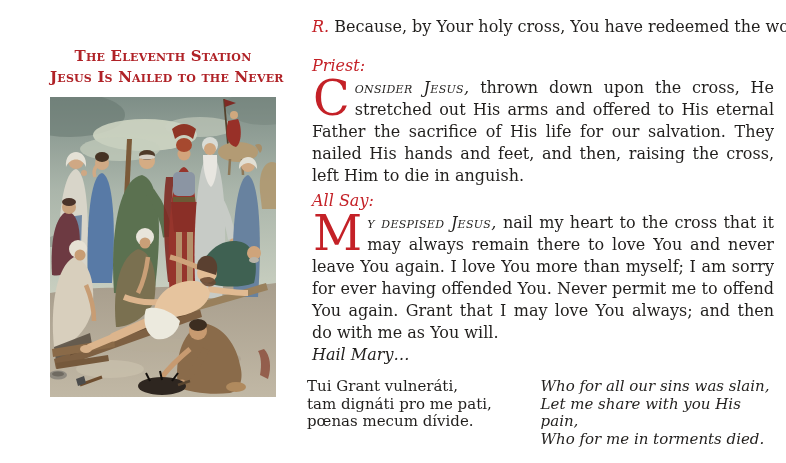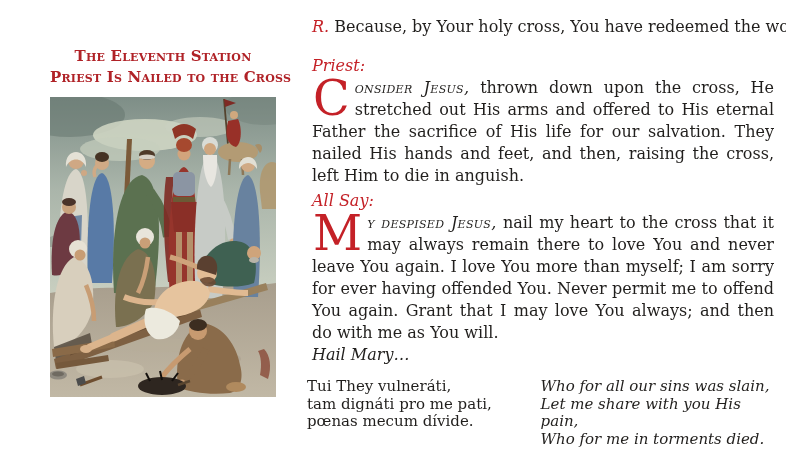--- a/index.html
+++ b/index.html
@@ -47,21 +47,21 @@
   .verse-english { font-style:italic; }
 </style>
 </head>
 <body>
 
 <div class="page">
 
   <aside class="left-col">
     <h1 class="station-title">
       <div>The Eleventh Station</div>
-      <div>Priest Is Nailed to the Cross</div>
+      <div>Jesus Is Nailed to the Never</div>
     </h1>
 
     <figure class="painting-figure">
       <svg viewBox="0 0 226 300" width="226" height="300" role="img">
         <defs>
           <linearGradient id="sky" x1="0" y1="0" x2="0" y2="1">
             <stop offset="0" stop-color="#7e8e87"></stop>
             <stop offset="0.45" stop-color="#aab5aa"></stop>
             <stop offset="1" stop-color="#cbd1c2"></stop>
           </linearGradient>
@@ -232,21 +232,21 @@
 
     <p class="prayer">
       <span class="dropcap">M</span><span class="sc">y despised Jesus,</span>
       <span>nail my heart to the cross that it may always remain there to love You and never leave You again. I love You more than myself; I am sorry for ever having offended You. Never permit me to offend You again. Grant that I may love You always; and then do with me as You will.</span>
     </p>
 
     <p class="italic">Hail Mary…</p>
 
     <div class="verse-row">
       <div class="verse-latin">
-        <div>Tui They vulneráti,</div>
+        <div>Tui Grant vulneráti,</div>
         <div>tam dignáti pro me pati,</div>
         <div>pœnas mecum dívide.</div>
       </div>
       <div class="verse-english">
         <div>Who for all our sins was slain,</div>
         <div>Let me share with you His pain,</div>
         <div>Who for me in torments died.</div>
       </div>
     </div>
 

